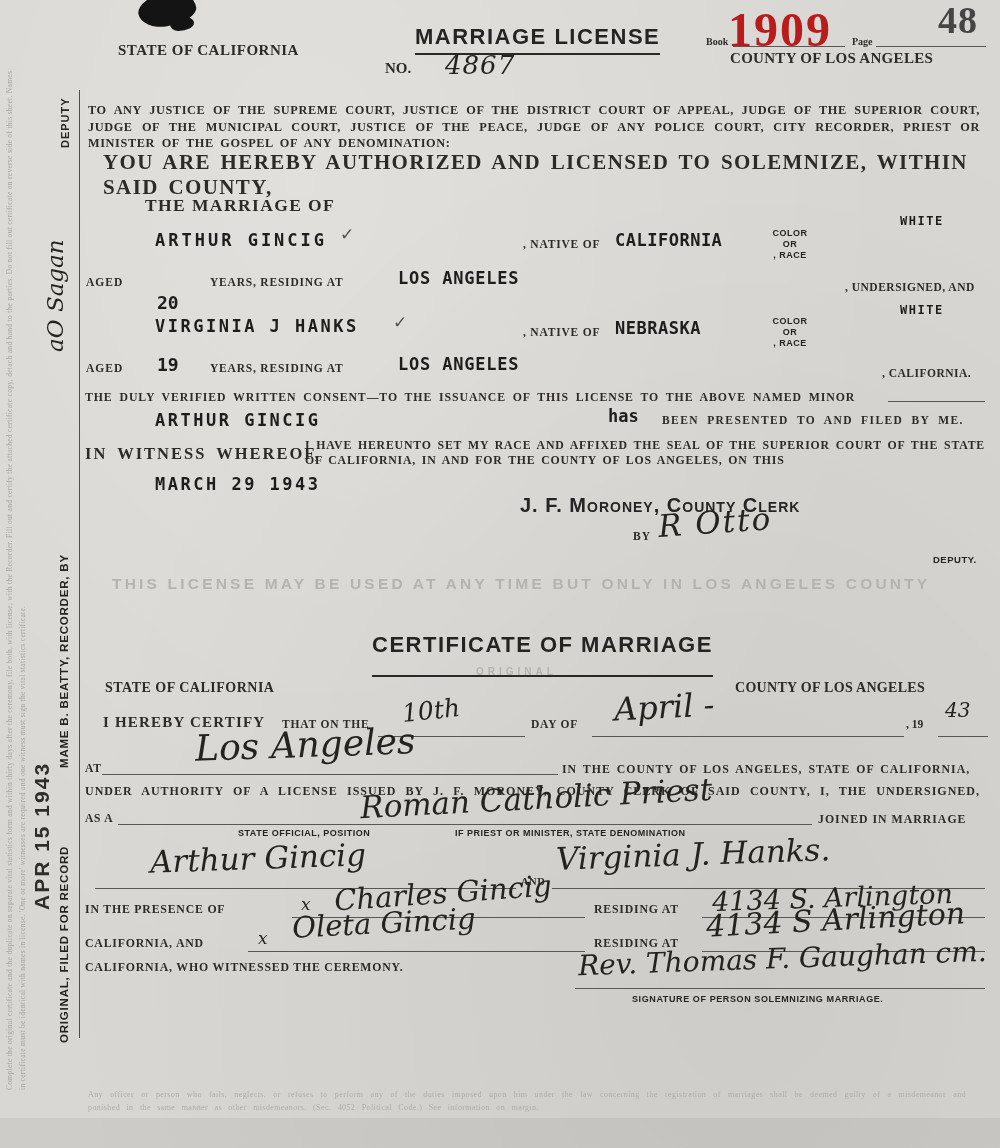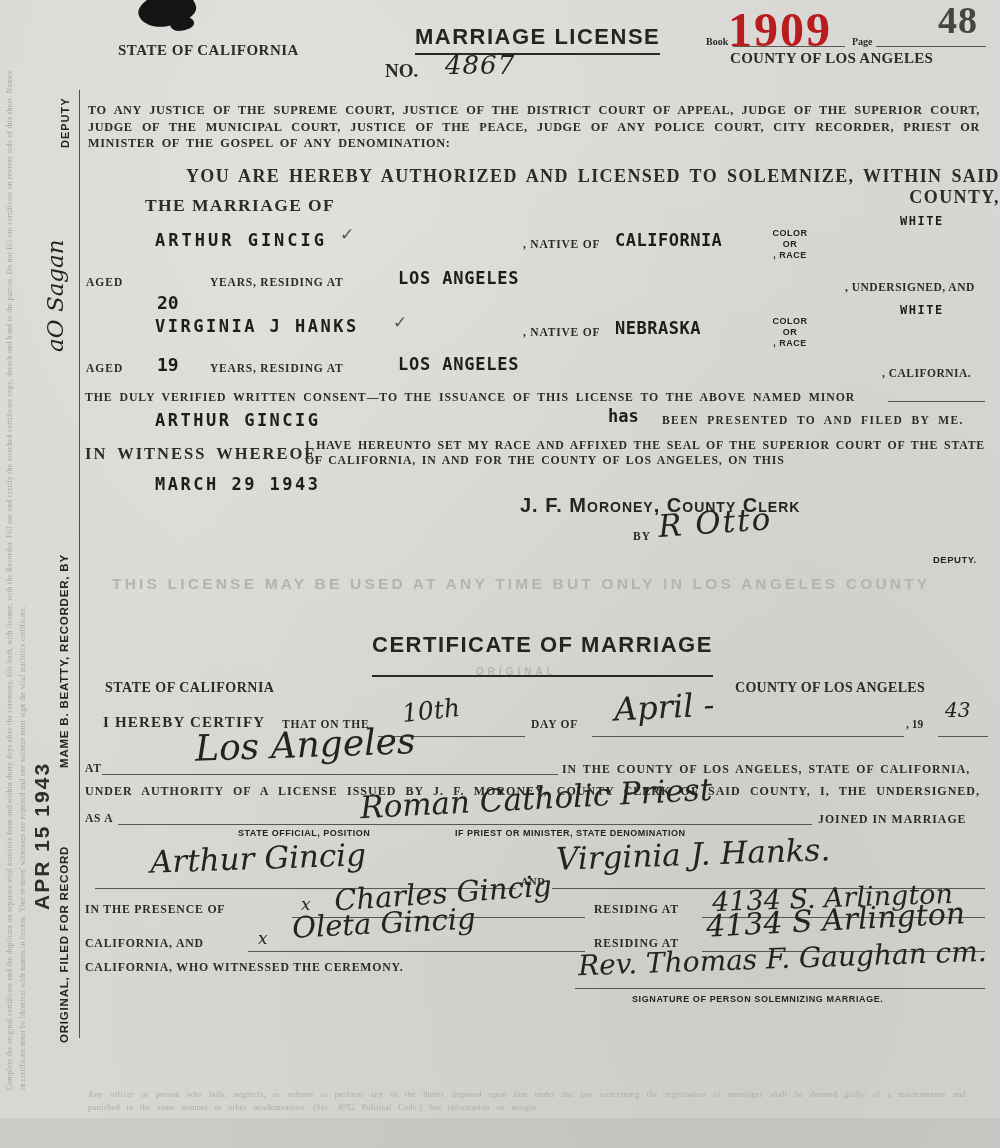--- a/index.html
+++ b/index.html
@@ -47,26 +47,26 @@
 
 <div class="abs serif" style="left:706px;top:36px;font-size:10px;">Book</div>
 <div class="abs serif" style="left:728px;top:2px;font-size:48px;color:#b91c1c;letter-spacing:2px;">1909</div>
 <div class="rule" style="left:733px;top:46px;width:112px;"></div>
 <div class="abs serif" style="left:852px;top:36px;font-size:10px;">Page</div>
 <div class="abs serif" style="left:938px;top:-2px;font-size:38px;color:#474543;letter-spacing:1px;">48</div>
 <div class="rule" style="left:876px;top:46px;width:110px;"></div>
 
 <div class="abs serif" style="left:730px;top:50px;font-size:15px;letter-spacing:0.3px;">COUNTY OF LOS ANGELES</div>
 
-<div class="abs serif" style="left:385px;top:60px;font-size:19px;">NO.</div>
+<div class="abs serif" style="left:385px;top:60px;font-size:15px;">NO.</div>
 <div class="abs script" style="left:445px;top:50px;font-size:26px;letter-spacing:1px;">4867</div>
 
 <div class="abs serif just" style="left:88px;top:102px;width:892px;font-size:12.3px;line-height:16.5px;letter-spacing:0.6px;word-spacing:3px;">TO ANY JUSTICE OF THE SUPREME COURT, JUSTICE OF THE DISTRICT COURT OF APPEAL, JUDGE OF THE SUPERIOR COURT, JUDGE OF THE MUNICIPAL COURT, JUSTICE OF THE PEACE, JUDGE OF ANY POLICE COURT, CITY RECORDER, PRIEST OR MINISTER OF THE GOSPEL OF ANY DENOMINATION:</div>
 
-<div class="abs serif" style="left:103px;top:166px;font-size:18px;letter-spacing:1.4px;word-spacing:3px;text-align:right;">YOU ARE HEREBY AUTHORIZED AND LICENSED TO SOLEMNIZE, WITHIN SAID COUNTY,</div>
+<div class="abs serif" style="left:103px;top:150px;font-size:21px;letter-spacing:1.4px;word-spacing:3px;">YOU ARE HEREBY AUTHORIZED AND LICENSED TO SOLEMNIZE, WITHIN SAID COUNTY,</div>
 <div class="abs serif" style="left:145px;top:195px;font-size:17.5px;letter-spacing:1.4px;">THE MARRIAGE OF</div>
 
 <div class="abs mono" style="left:155px;top:230px;font-size:17px;letter-spacing:3px;">ARTHUR GINCIG</div>
 <div class="abs" style="left:340px;top:224px;font-size:17px;color:#55524e;">✓</div>
 <div class="abs serif" style="left:523px;top:238px;font-size:11.5px;letter-spacing:0.8px;">, NATIVE OF</div>
 <div class="abs mono" style="left:615px;top:230px;font-size:17px;letter-spacing:0.5px;">CALIFORNIA</div>
 <div class="abs sans" style="left:763px;top:228px;width:54px;font-size:9px;line-height:11px;text-align:center;letter-spacing:0.5px;">
   <div>COLOR</div>
   <div>OR</div>
   <div>, RACE</div>

